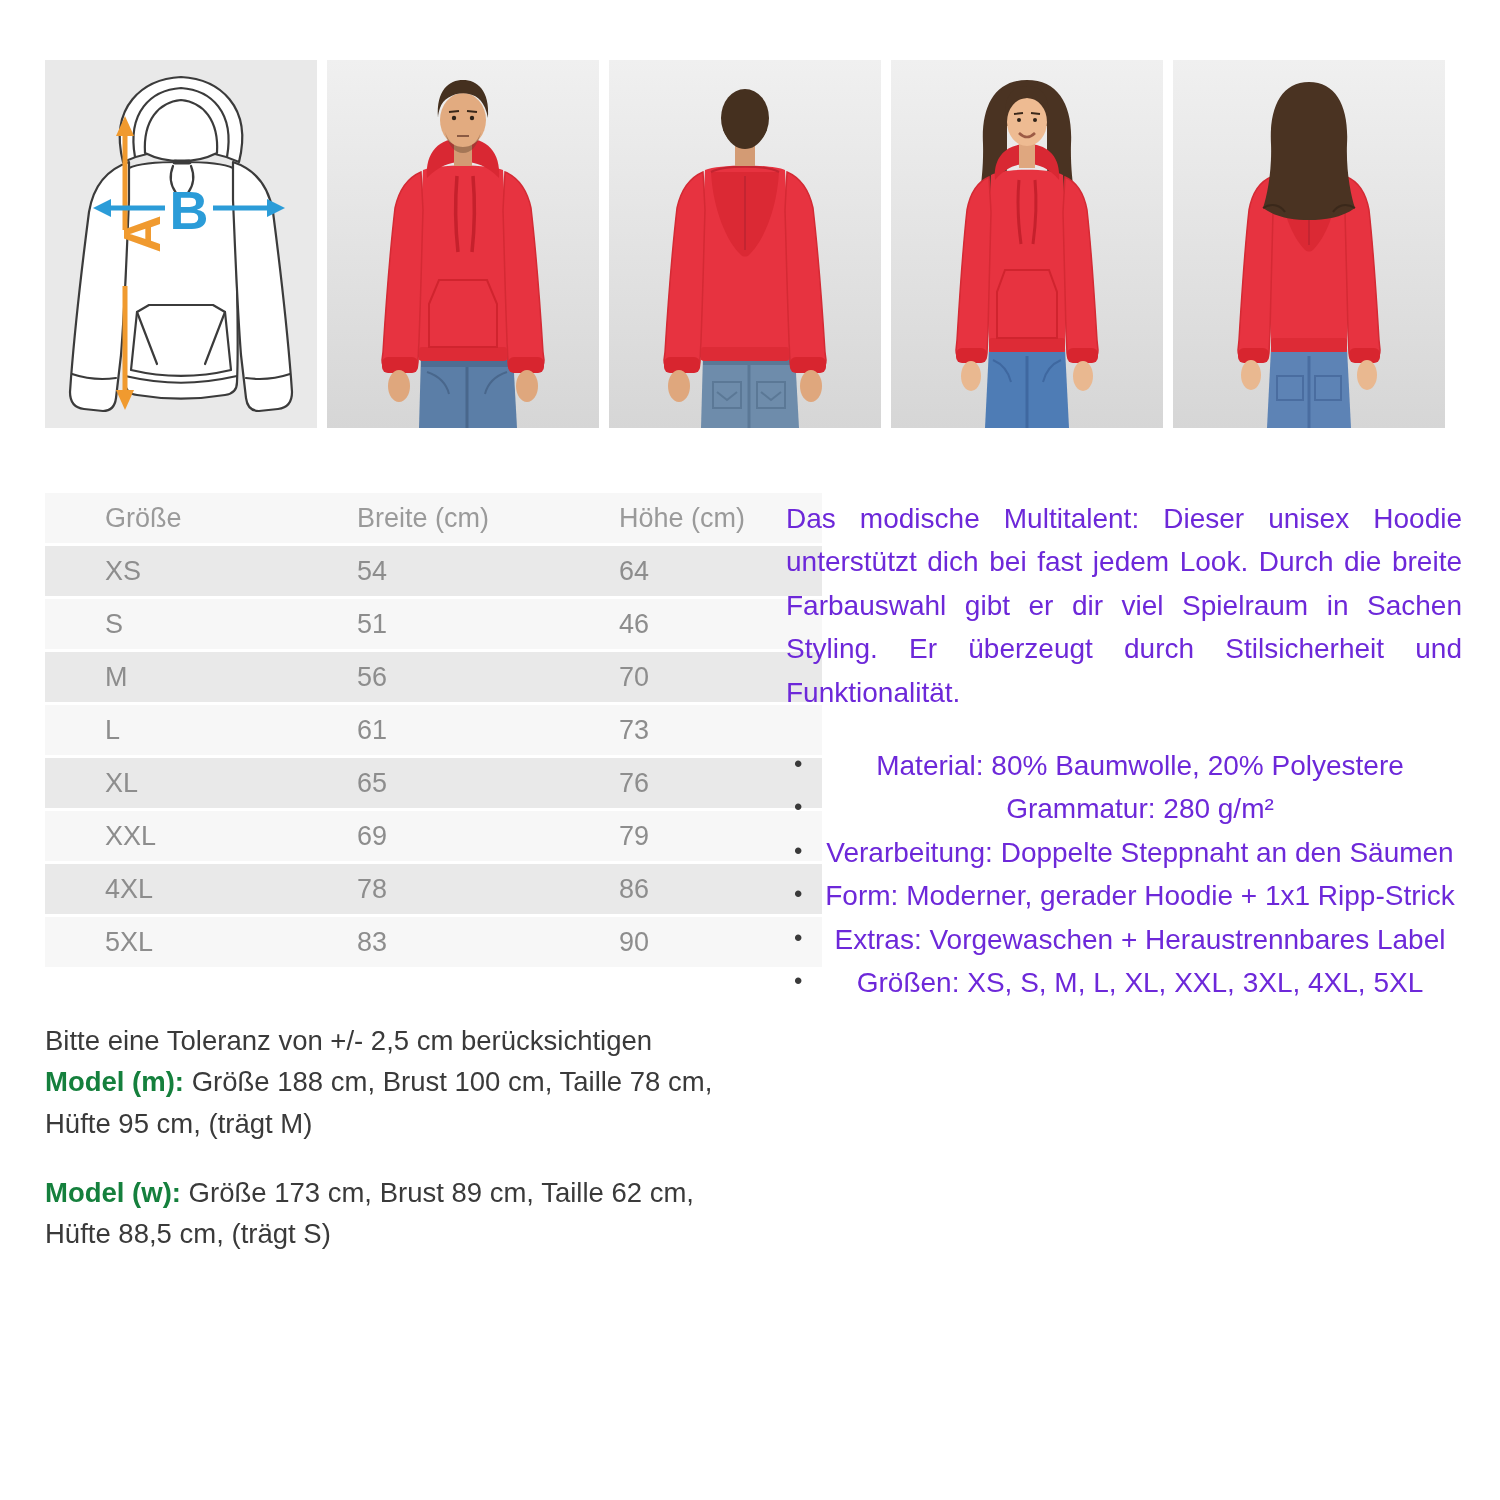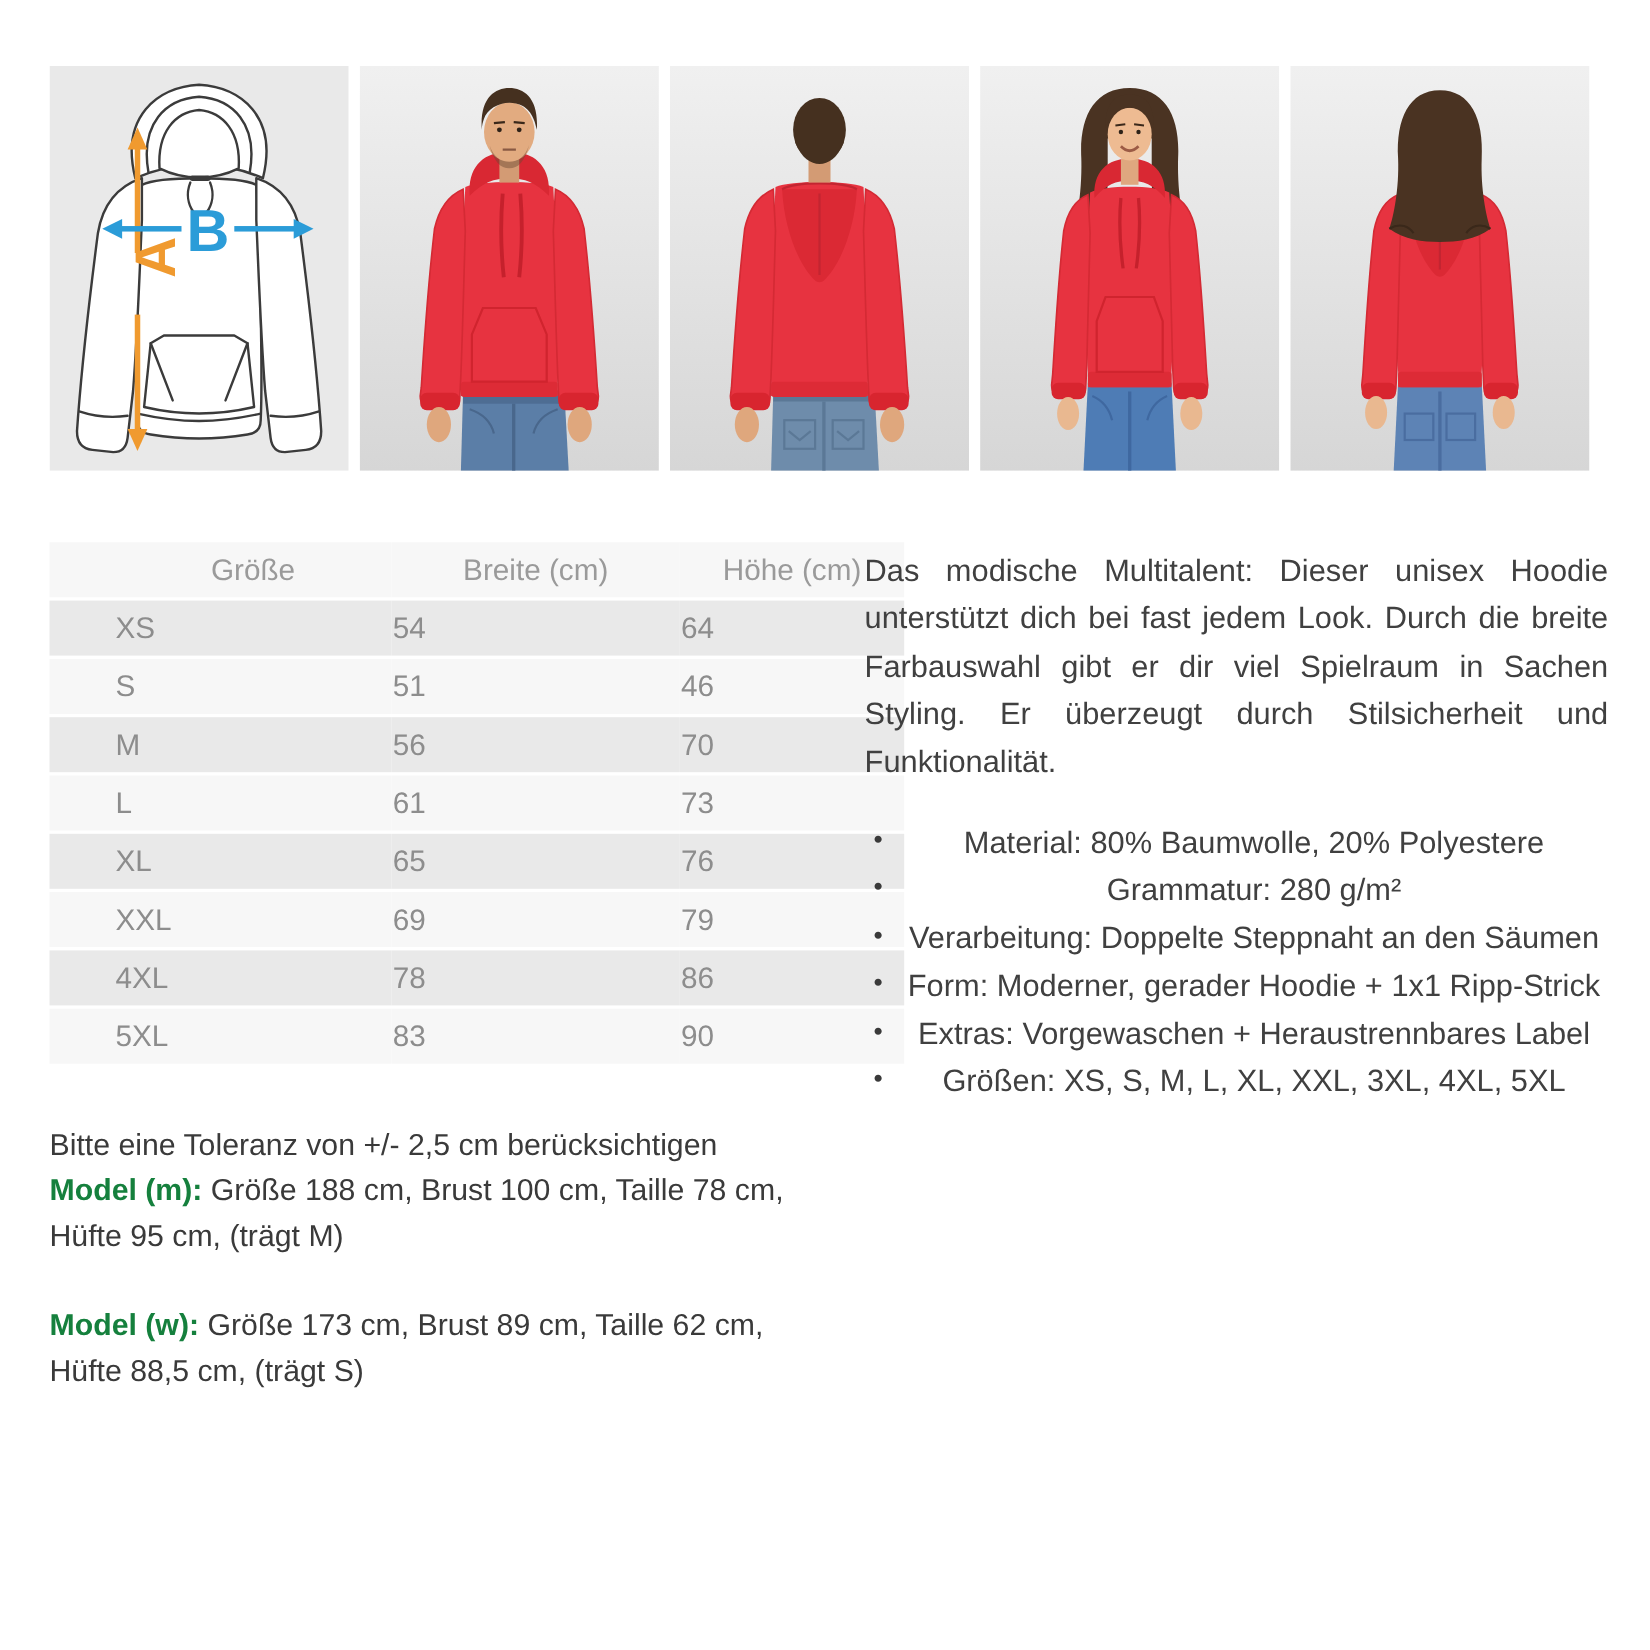--- a/index.html
+++ b/index.html
@@ -5,34 +5,34 @@
   html,body{margin:0;padding:0;background:#fff;}
   .page{position:relative;width:1500px;height:1500px;background:#ffffff;overflow:hidden;
         font-family:"Liberation Sans",sans-serif;color:#3d3d3d;}
   
   .gallery{position:absolute;left:45px;top:60px;display:flex;gap:10px;}
   .tile{width:272px;height:368px;flex:0 0 auto;}
   .tile svg{display:block;width:100%;height:100%;}
   
   .size-table{position:absolute;left:45px;top:490px;width:712px;border-collapse:separate;
               border-spacing:0 3px;table-layout:fixed;font-size:27px;}
-  .size-table th{font-weight:400;color:#9a9a9a;background:#f7f7f7;text-align:center;height:48px;}
+  .size-table th{font-weight:400;color:#9a9a9a;background:#f7f7f7;text-align:left;height:48px;}
   .size-table td{color:#8d8d8d;height:48px;}
   .size-table .c1{width:250px;padding-left:60px;}
   .size-table .c2{width:260px;}
   .size-table .c3{width:202px;}
   .size-table tbody tr:nth-child(odd) td{background:#e9e9e9;}
   .size-table tbody tr:nth-child(even) td{background:#f7f7f7;}
   
   .notes{position:absolute;left:45px;top:1020px;width:716px;font-size:27.5px;line-height:1.5;color:#3a3a3a;}
   .notes p{margin:0;}
-  .notes .model-w{margin-top:40px;}
+  .notes .model-w{margin-top:28px;}
   .notes b{color:#15803d;}
   
-  .description{position:absolute;left:786px;top:497px;width:676px;font-size:28px;line-height:1.55;color:#404040;}
+  .description{position:absolute;left:786px;top:497px;width:676px;font-size:28px;line-height:1.55;color:#6d28d9;}
   .description .intro{margin:0;text-align:justify;}
   .description ul{list-style:none;margin:30px 0 0 0;padding:0;text-align:center;}
   .description li{position:relative;padding-left:32px;}
   .description li::before{content:"•";position:absolute;left:8px;top:1px;font-size:24px;color:#3a3a3a;}
 </style>
 </head>
 <body>
 
 <div class="page">
 

